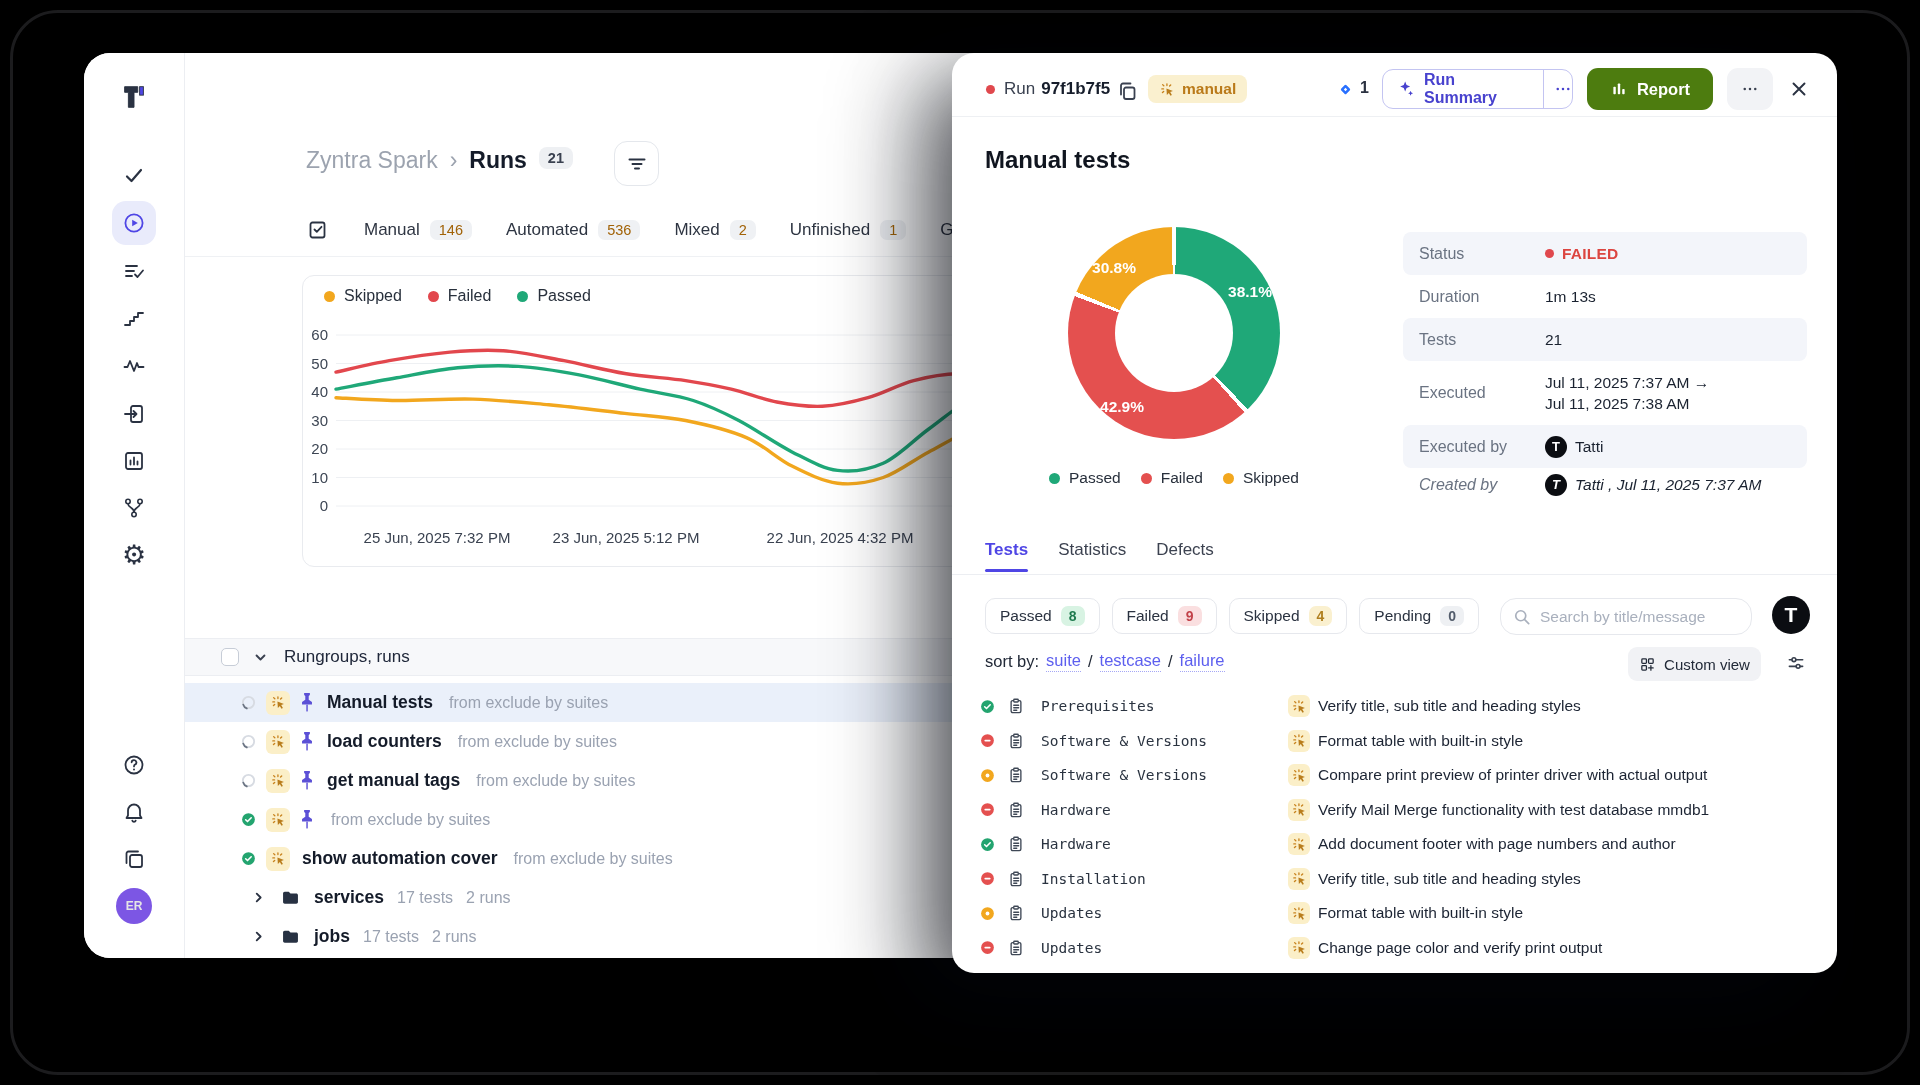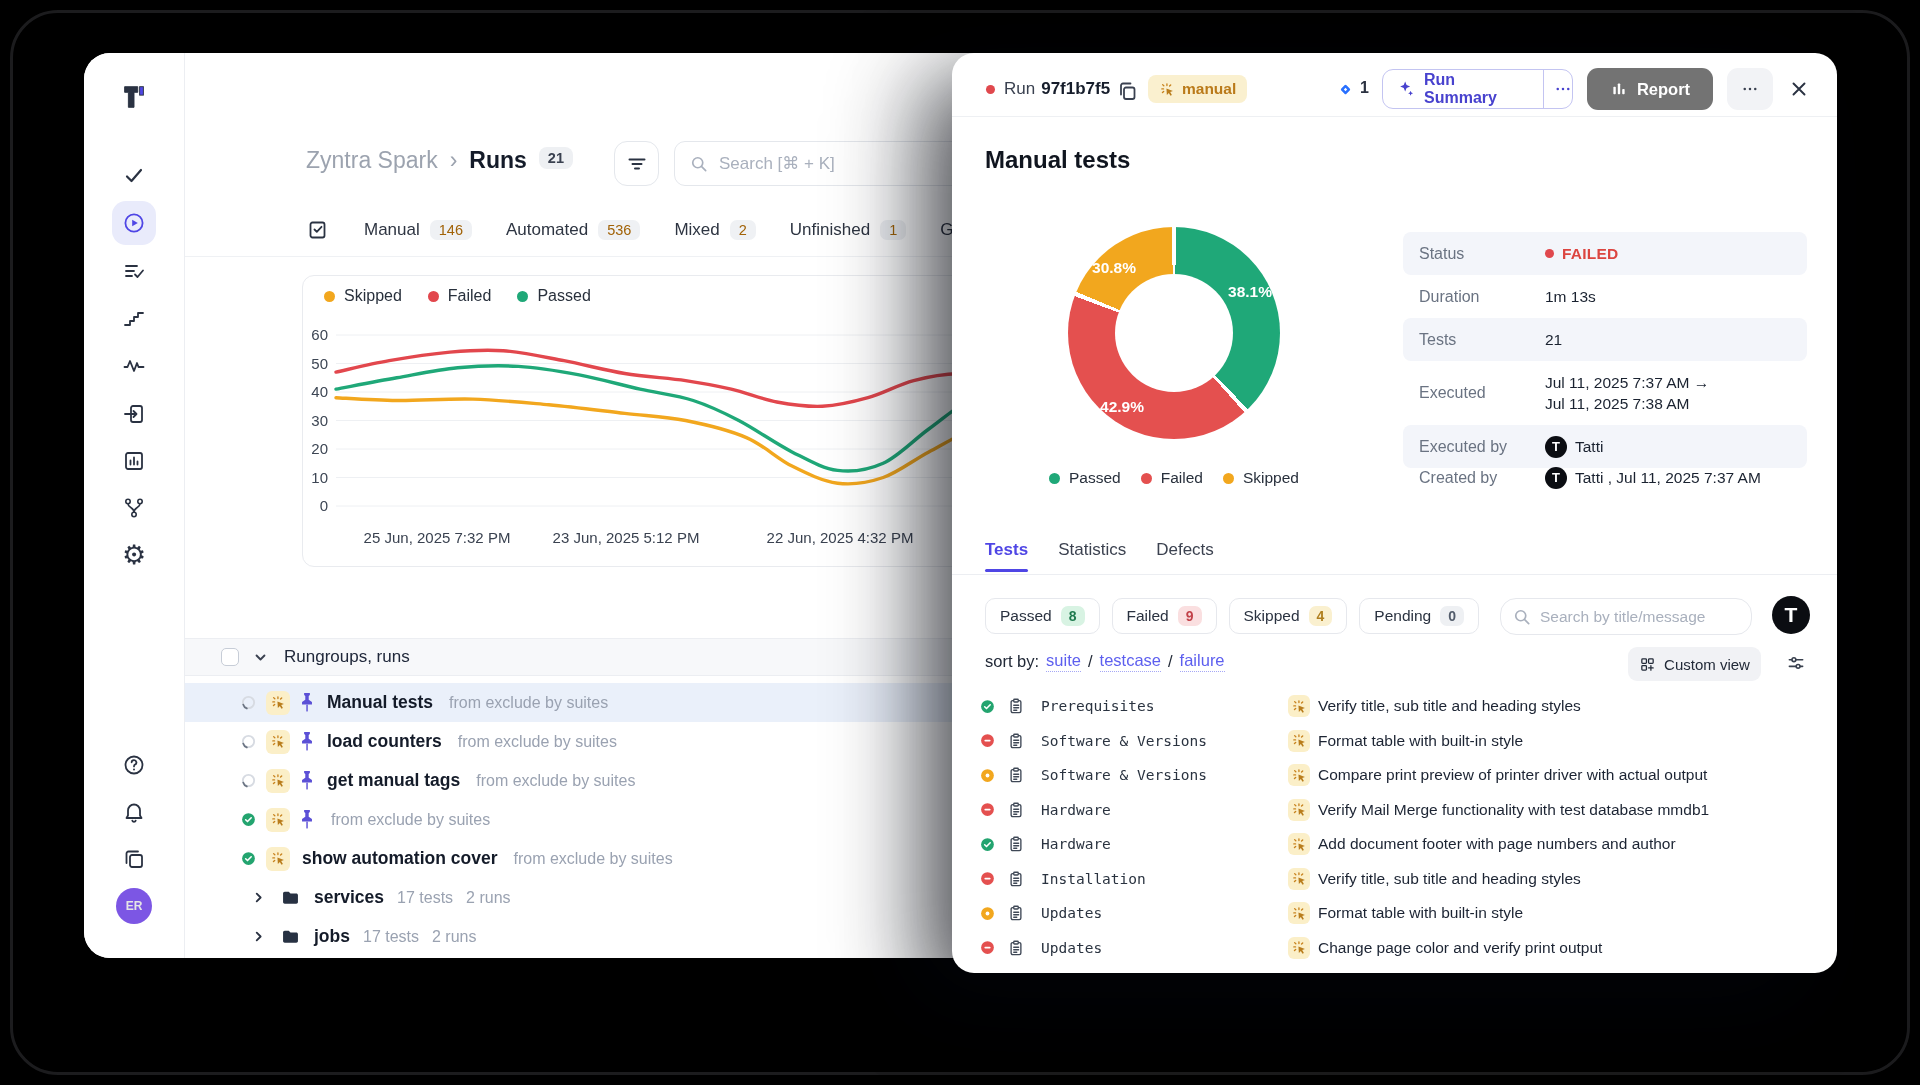--- a/index.html
+++ b/index.html
@@ -61,21 +61,21 @@
     box-shadow:-35px 25px 90px rgba(4,8,20,.45), 0 35px 90px rgba(0,0,0,.55); }
   #drawer-header { position:absolute; left:0; top:0; width:100%; height:64px; border-bottom:1px solid #EEF0F3; }
   .red-dot { width:9px; height:9px; border-radius:50%; background:#E0484D; }
   #run-label { font-size:17px; color:#3A4150; }
   #run-id { font-size:17px; color:#161D2B; font-weight:700; margin-left:6px; }
   #manual-chip { position:absolute; left:196px; top:22px; height:28px; background:#FAF0CF; border-radius:8px; display:flex; align-items:center; gap:6px; padding:0 11px; }
   #manual-chip span.txt { color:#BA7A19; font-size:15.5px; font-weight:600; }
   #run-summary-btn { position:absolute; left:430px; top:16px; width:191px; height:40px; border:1.4px solid #C3C4F1; border-radius:11px; display:flex; align-items:center; color:#4842CE; background:#fff; }
   #run-summary-btn .lbl { font-size:16px; font-weight:600; margin-left:8px; }
   #run-summary-btn .split { width:1.4px; height:100%; background:#C3C4F1; margin-left:14px; }
-  #report-btn { position:absolute; left:635px; top:15px; width:126px; height:42px; background:#737373; border-radius:11px; display:flex; align-items:center; justify-content:center; gap:9px; color:#fff; font-size:16.5px; font-weight:600; }
+  #report-btn { position:absolute; left:635px; top:15px; width:126px; height:42px; background:#4d7c0f; border-radius:11px; display:flex; align-items:center; justify-content:center; gap:9px; color:#fff; font-size:16.5px; font-weight:600; }
   #more-btn { position:absolute; left:775px; top:15px; width:46px; height:42px; background:#F2F3F6; border-radius:11px; display:flex; align-items:center; justify-content:center; color:#3A4150; }
   #close-btn { position:absolute; left:836px; top:25px; width:22px; height:22px; color:#2A3242; }
   #drawer-title { position:absolute; left:33px; top:93px; font-size:24px; font-weight:700; color:#10151F; }
 
   
   #donut-wrap { position:absolute; left:116px; top:174px; width:212px; height:212px; border-radius:50%; }
   #donut-hole { position:absolute; left:47px; top:47px; width:118px; height:118px; background:#fff; border-radius:50%; }
   .donut-label { position:absolute; transform:translate(-50%,-50%); color:#fff; font-size:15.5px; font-weight:600; }
   #donut-legend { position:absolute; left:0; top:416px; width:444px; display:flex; justify-content:center; gap:20px; }
   #donut-legend .leg-item { font-size:15.5px; }
@@ -248,29 +248,20 @@
       <span class="crumb-page">Runs</span>
       <span class="count-badge">21</span>
     </div>
     <div class="abs" id="filter-btn">
         <span>
           <svg class="ic" width="24" height="24" viewBox="0 0 24 24" fill="none" stroke="currentColor" stroke-width="2" stroke-linecap="round" stroke-linejoin="round">
             <path d="M4.5 7.5h15M7.5 12h9M10 16.5h4"></path>
           </svg>
         </span>
       </div>
-    <div class="abs" id="main-search">
-      <span>
-          <svg class="ic" width="20" height="20" viewBox="0 0 24 24" fill="none" stroke="currentColor" stroke-width="2" stroke-linecap="round">
-            <circle cx="10.5" cy="10.5" r="6"></circle>
-            <path d="M15.2 15.2L20 20"></path>
-          </svg>
-        </span>
-      <input placeholder="Search [⌘ + K]" style="">
-    </div>
 
     <div class="abs" id="tabs-row">
       <span style="color:#2A3242; display:flex;">
           <svg class="ic" width="24" height="24" viewBox="0 0 24 24" fill="none" stroke="currentColor" stroke-width="1.8" stroke-linecap="round" stroke-linejoin="round">
             <rect x="4.5" y="4.5" width="14" height="15" rx="2"></rect>
             <path d="M8.5 11.5l2.3 2.3 4.7-5"></path>
           </svg>
         </span>
     <div class="tab-item">
           <span>Manual</span>
@@ -624,21 +615,21 @@
             </div>
           </div>
         </div>
         <div class="info-row alt" style="top: 193px; height: 43px;">
           <div class="info-label">Executed by</div>
           <div class="info-value">
             <span class="mini-avatar">T</span>
             <span>Tatti</span>
           </div>
         </div>
-        <div class="info-row" style="top: 224px; height: 43px;">
+        <div class="info-row" style="top: 231px; height: 43px; font-style: italic;">
           <div class="info-label">Created by</div>
           <div class="info-value">
             <span class="mini-avatar">T</span>
             <span>Tatti , Jul 11, 2025 7:37 AM</span>
           </div>
         </div>
       </div>
 
     <div id="drawer-tabs">
         <div class="d-tab active">Tests</div>

